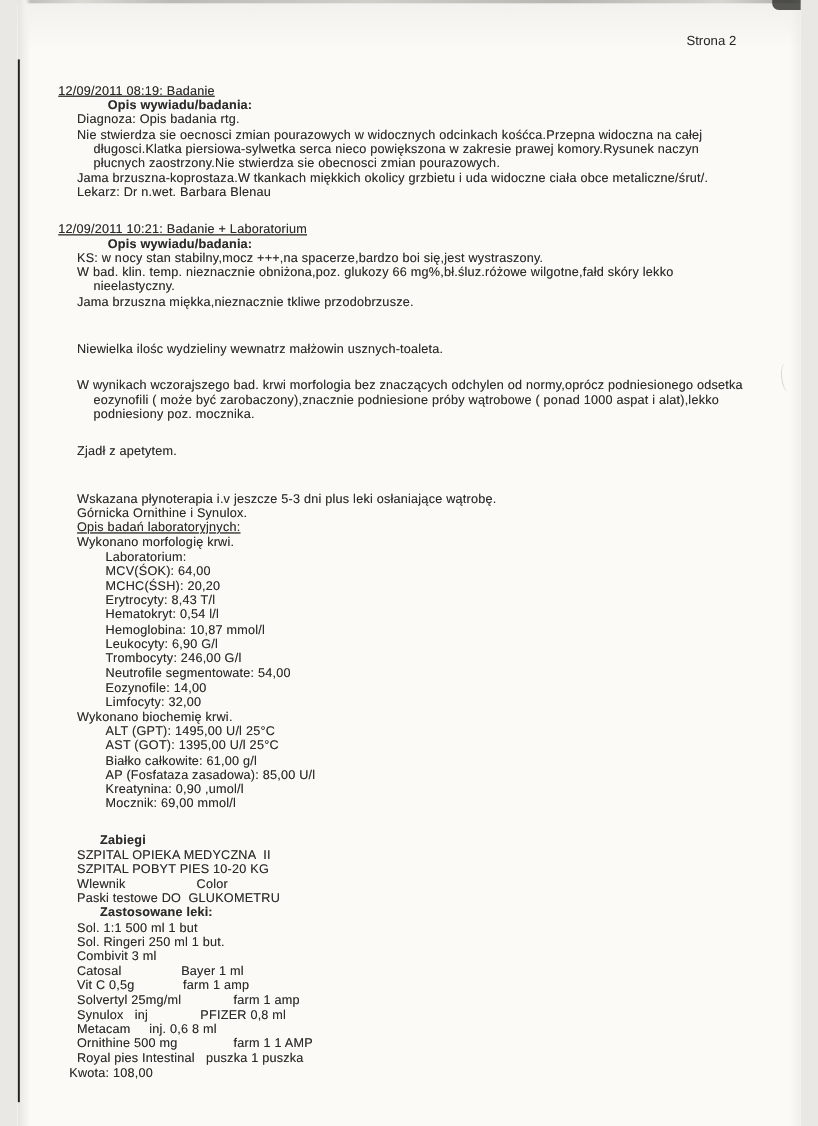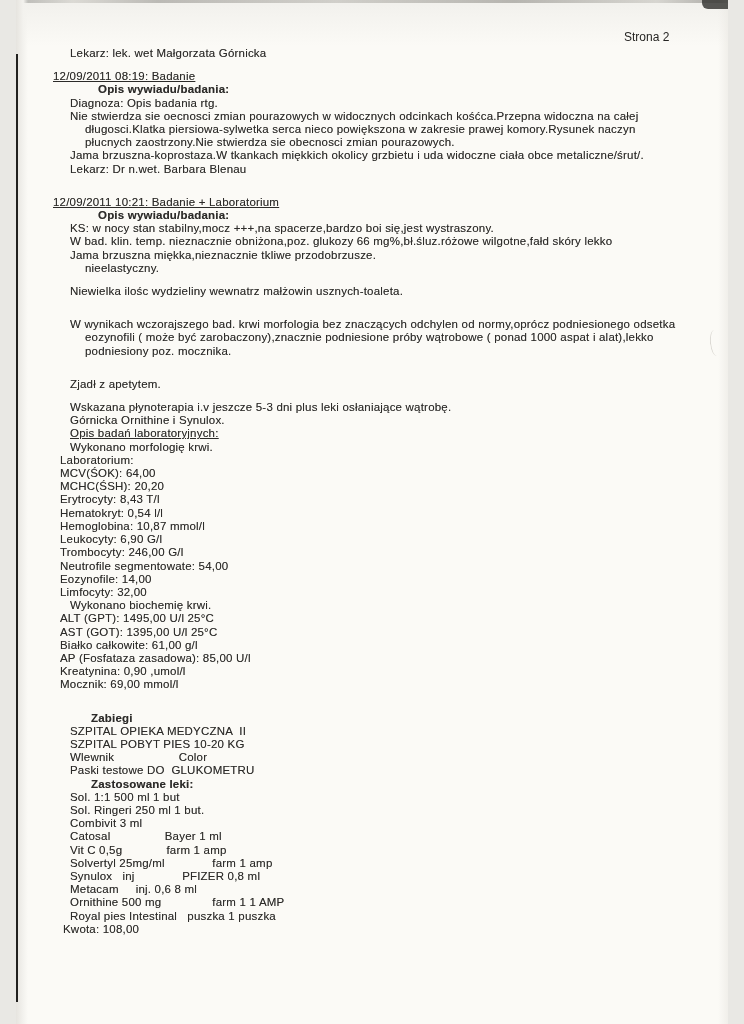--- a/index.html
+++ b/index.html
@@ -50,55 +50,54 @@
   .doc{
     position:absolute;top:47px;left:0;width:720px;
     font-size:11.5px;line-height:13.2px;letter-spacing:0.2px;
     text-shadow:0 0 0.4px rgba(44,43,41,.45);
   }
   .line{white-space:pre-wrap;min-height:13.2px;}
   .i0{padding-left:37px;}
   .i1{padding-left:47px;}
   .i2{padding-left:54px;}
   .i3{padding-left:69px;}
-  .i4{padding-left:44px;}
-  .g1{margin-top:10px;}
+  .i4{padding-left:80px;}
+  .g1{margin-top:30px;}
   .g2{margin-top:20px;}
   .s-bold{font-weight:700;margin-left:28px;}
   .s-underline{text-decoration:underline;text-underline-offset:1px;}
 </style>
 </head>
 <body>
 
 <div class="page">
   <div class="top-edge"></div>
   <div class="right-shade"></div>
   <div class="left-gutter"></div>
   <div class="left-line"></div>
   <div class="corner-blob"></div>
   <div class="right-arc"></div>
 
   <div class="page-number">Strona 2</div>
 
   <div class="doc" id="doc-lines">
-      <div class="line i2">Lekarz: lek. wet Małgorzata Górnicka</div>
       <div class="line i0 g1 s-underline">12/09/2011 08:19: Badanie</div>
       <div class="line i2 s-bold">Opis wywiadu/badania:</div>
       <div class="line i2">Diagnoza: Opis badania rtg.</div>
       <div class="line i2">Nie stwierdza sie oecnosci zmian pourazowych w widocznych odcinkach kośćca.Przepna widoczna na całej</div>
       <div class="line i3">długosci.Klatka piersiowa-sylwetka serca nieco powiększona w zakresie prawej komory.Rysunek naczyn</div>
       <div class="line i3">płucnych zaostrzony.Nie stwierdza sie obecnosci zmian pourazowych.</div>
       <div class="line i2">Jama brzuszna-koprostaza.W tkankach miękkich okolicy grzbietu i uda widoczne ciała obce metaliczne/śrut/.</div>
       <div class="line i2">Lekarz: Dr n.wet. Barbara Blenau</div>
       <div class="line i0 g2 s-underline">12/09/2011 10:21: Badanie + Laboratorium</div>
       <div class="line i2 s-bold">Opis wywiadu/badania:</div>
       <div class="line i2">KS: w nocy stan stabilny,mocz +++,na spacerze,bardzo boi się,jest wystraszony.</div>
       <div class="line i2">W bad. klin. temp. nieznacznie obniżona,poz. glukozy 66 mg%,bł.śluz.różowe wilgotne,fałd skóry lekko</div>
+      <div class="line i3">nieelastyczny.</div>
       <div class="line i2">Jama brzuszna miękka,nieznacznie tkliwe przodobrzusze.</div>
-      <div class="line i3">nieelastyczny.</div>
       <div class="line i2 g1">Niewielka ilośc wydzieliny wewnatrz małżowin usznych-toaleta.</div>
       <div class="line i2 g2">W wynikach wczorajszego bad. krwi morfologia bez znaczących odchylen od normy,oprócz podniesionego odsetka</div>
       <div class="line i3">eozynofili ( może być zarobaczony),znacznie podniesione próby wątrobowe ( ponad 1000 aspat i alat),lekko</div>
       <div class="line i3">podniesiony poz. mocznika.</div>
       <div class="line i2 g2">Zjadł z apetytem.</div>
       <div class="line i2 g1">Wskazana płynoterapia i.v jeszcze 5-3 dni plus leki osłaniające wątrobę.</div>
       <div class="line i2">Górnicka Ornithine i Synulox.</div>
       <div class="line i2 s-underline">Opis badań laboratoryjnych:</div>
       <div class="line i2">Wykonano morfologię krwi.</div>
       <div class="line i4">Laboratorium:</div>

